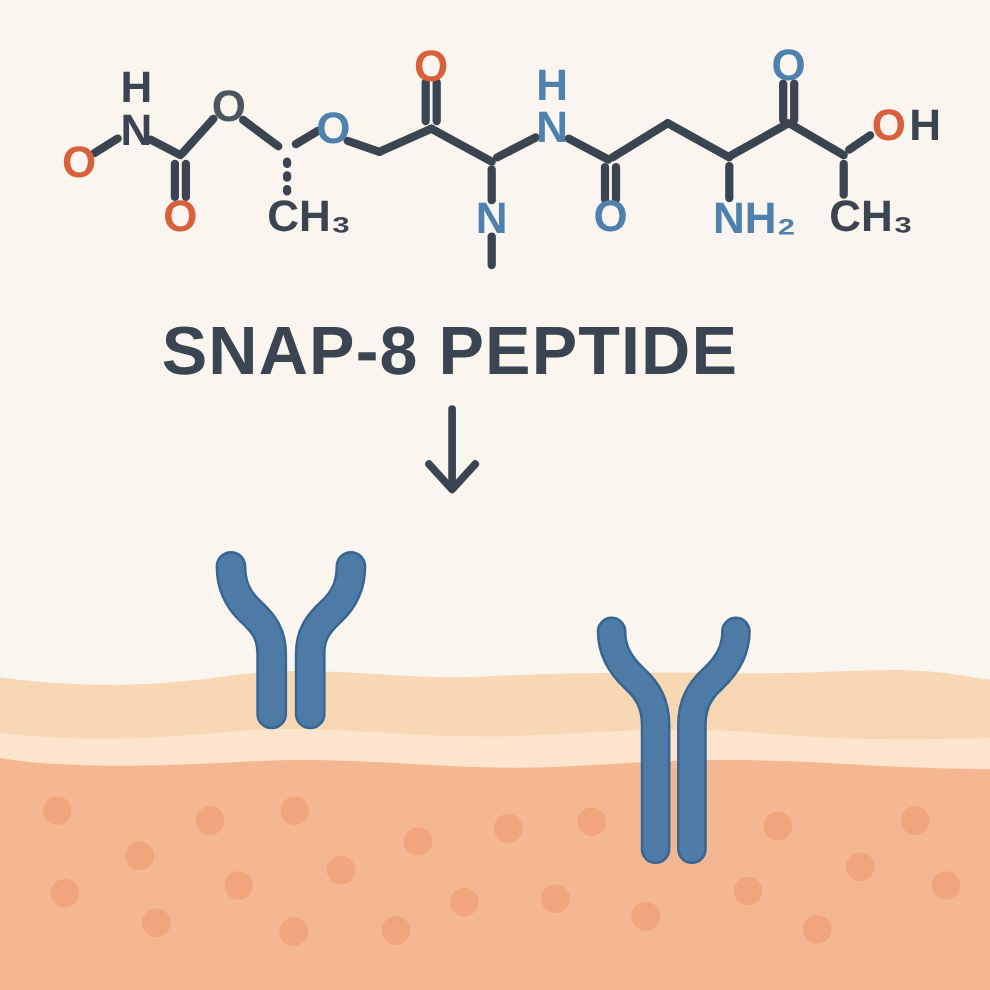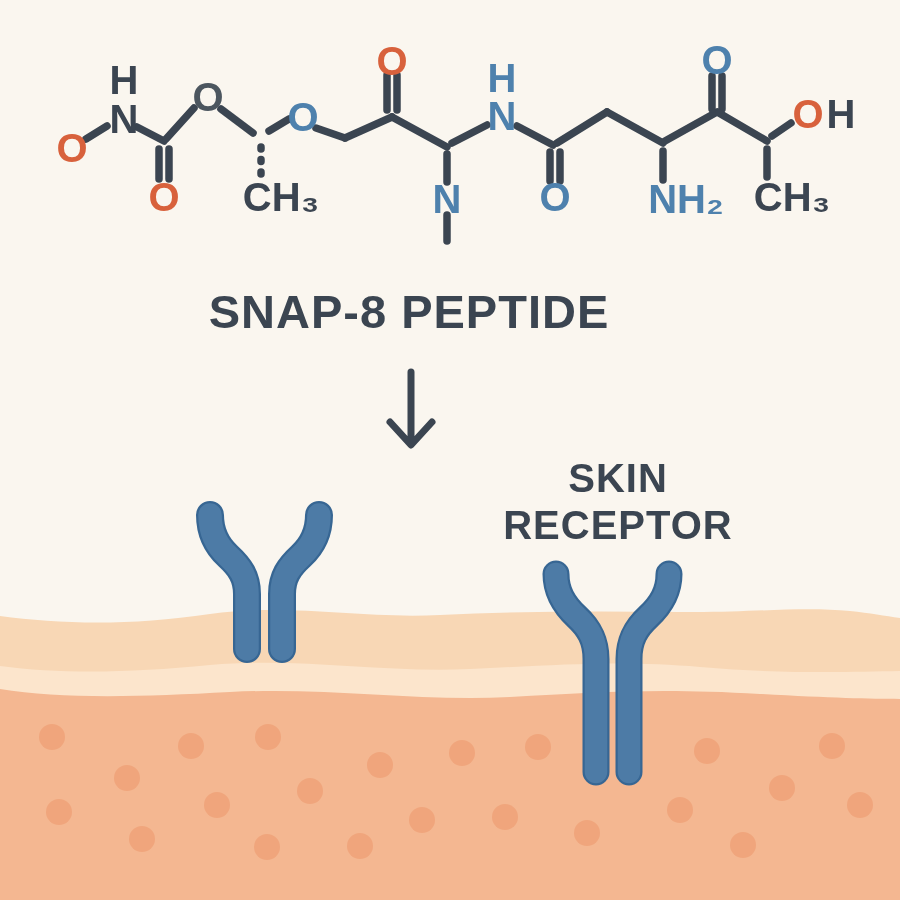--- a/index.html
+++ b/index.html
@@ -17,21 +17,21 @@
     font-weight:bold;font-size:40px;
     text-anchor:middle;dominant-baseline:central;
   }
   .atom.dark{fill:var(--ink);}
   .atom.orange{fill:var(--orange);}
   .atom.blue{fill:var(--blue);}
   .atom.gray{fill:var(--gray-oxygen);}
   
   .title{
     position:absolute;top:284px;left:0;width:818px;
-    text-align:center;font-weight:bold;font-size:47px;
+    text-align:center;font-weight:bold;font-size:62px;
     letter-spacing:1px;color:var(--ink);
   }
   .receptor-label{
     position:absolute;top:455px;left:468px;width:300px;
     text-align:center;font-weight:bold;font-size:40px;
     line-height:47px;letter-spacing:1px;color:var(--ink);
   }
   
   .layer-epidermis{fill:var(--skin-epidermis);}
   .layer-pale{fill:var(--skin-pale-band);}
@@ -137,18 +137,14 @@
         <text x="792" y="197" class="atom dark">CH₃</text>
       </g>
   </svg>
 
   <div class="title">SNAP-8 PEPTIDE</div>
 
   <svg class="arrow" style="left:381px;top:365px;" width="60" height="90" viewBox="0 0 60 90">
     <path class="arrow-line" d="M30,7 L30,78 M9,57 L30,80 L51,57"></path>
   </svg>
 
-  <div class="receptor-label">
-    <div>SKIN</div>
-    <div>RECEPTOR</div>
-  </div>
 
 </div>
 
 </body></html>

